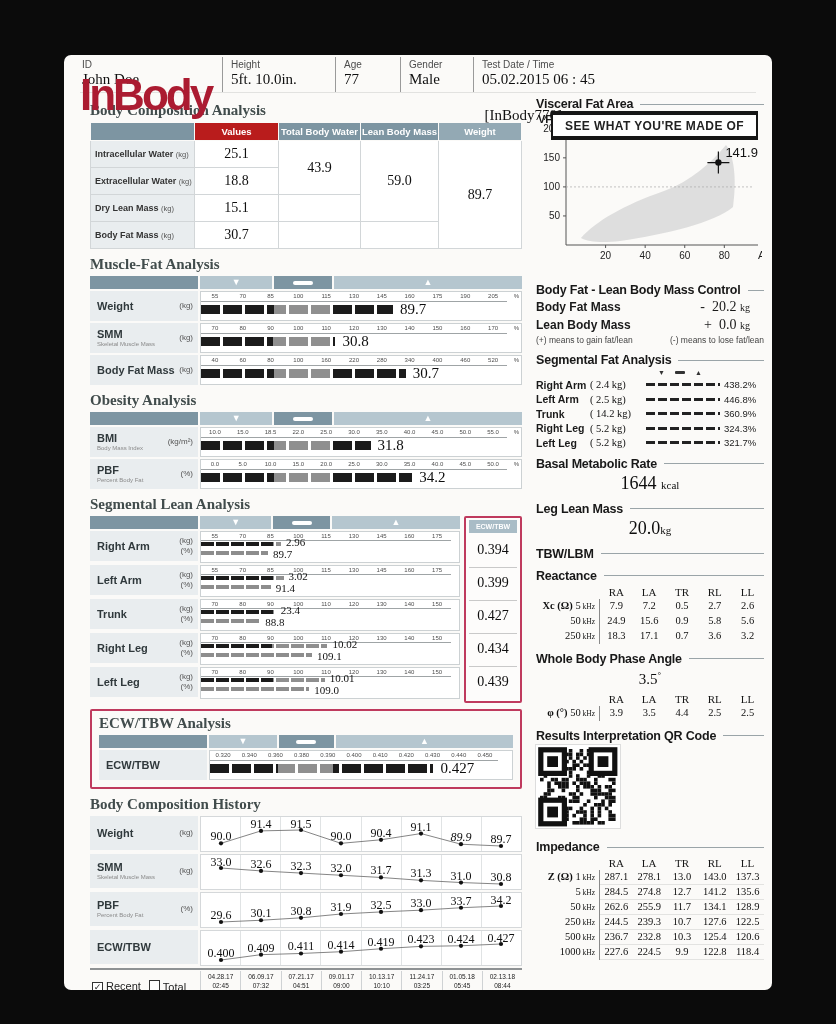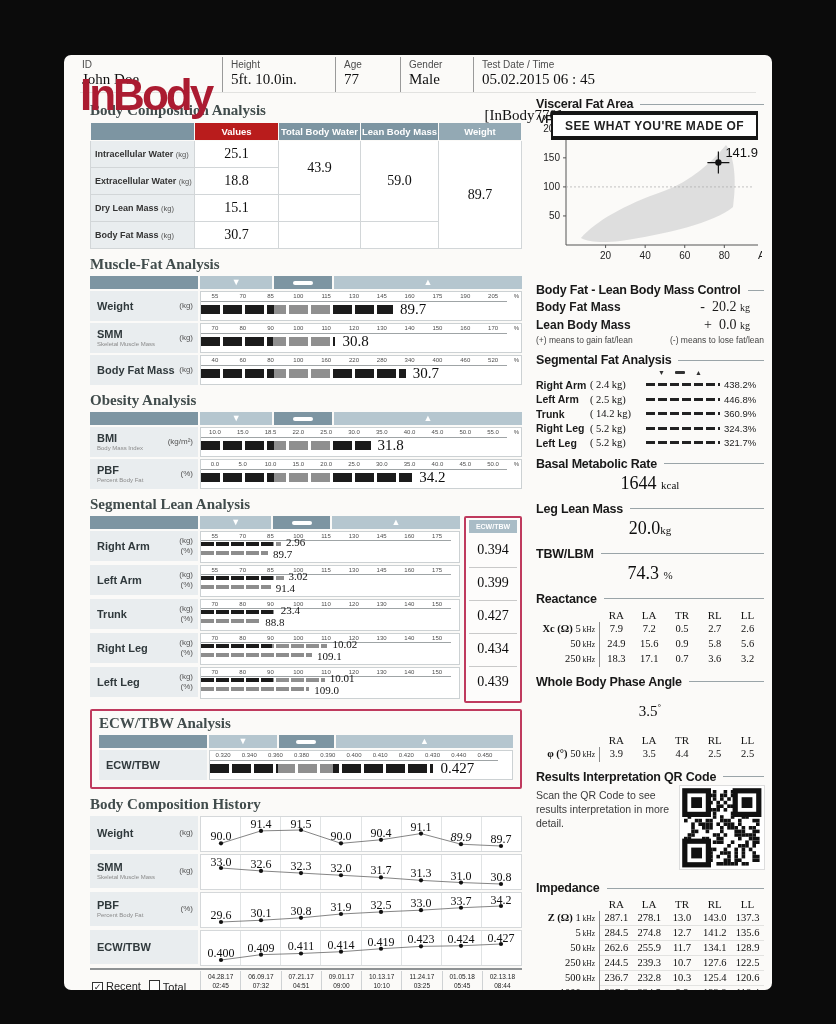--- a/index.html
+++ b/index.html
@@ -843,21 +843,20 @@
           </div>
         </div>
 
       <div class="rtitle">Basal Metabolic Rate</div>
       <div class="ctrval"><span>1644</span> <span class="u">kcal</span></div>
 
       <div class="rtitle">Leg Lean Mass</div>
       <div class="ctrval"><span>20.0</span><span class="u">kg</span></div>
 
       <div class="rtitle">TBW/LBM</div>
-      <div class="ctrval"><span>74.3</span> <span class="u">%</span></div>
 
       <div class="rtitle">Reactance</div>
       <div id="reactance-table">
           <div class="mtable">
             <div class="mh"></div>
             <div class="mh">RA</div>
             <div class="mh">LA</div>
             <div class="mh">TR</div>
             <div class="mh">RL</div>
             <div class="mh">LL</div>
@@ -876,41 +875,40 @@
             <div class="mrh">250<span class="khz"> kHz</span></div>
             <div class="mv">18.3</div>
             <div class="mv">17.1</div>
             <div class="mv">0.7</div>
             <div class="mv">3.6</div>
             <div class="mv">3.2</div>
           </div>
         </div>
 
       <div class="rtitle">Whole Body Phase Angle</div>
-      <div class="ctrval" style="font-size:15px;margin:13px"><span>3.5</span><sup style="font-size:9px">°</sup></div>
+      <div class="ctrval" style="font-size:15px;margin:4px"><span>3.5</span><sup style="font-size:9px">°</sup></div>
       <div id="phase-table">
           <div class="mtable">
             <div class="mh"></div>
             <div class="mh">RA</div>
             <div class="mh">LA</div>
             <div class="mh">TR</div>
             <div class="mh">RL</div>
             <div class="mh">LL</div>
             <div class="mrh"><span class="pre">φ (°)</span> 50<span class="khz"> kHz</span></div>
             <div class="mv">3.9</div>
             <div class="mv">3.5</div>
             <div class="mv">4.4</div>
             <div class="mv">2.5</div>
             <div class="mv">2.5</div>
           </div>
         </div>
 
       <div class="rtitle">Results Interpretation QR Code</div>
       <div class="qrwrap">
-        <div class="qrtext">Scan the QR Code to see results interpretation in more detail.</div>
         <div id="qr-code"><svg width="83.60000000000001" height="83.60000000000001" style="background:#fff;outline:1px solid #ddd">
               <rect x="32.8" y="4" width="3.6" height="3.6" fill="#111"></rect>
               <rect x="43.6" y="4" width="3.6" height="3.6" fill="#111"></rect>
               <rect x="50.800000000000004" y="4" width="3.6" height="3.6" fill="#111"></rect>
               <rect x="29.2" y="7.6" width="3.6" height="3.6" fill="#111"></rect>
               <rect x="32.8" y="7.6" width="3.6" height="3.6" fill="#111"></rect>
               <rect x="40" y="7.6" width="3.6" height="3.6" fill="#111"></rect>
               <rect x="43.6" y="7.6" width="3.6" height="3.6" fill="#111"></rect>
               <rect x="50.800000000000004" y="7.6" width="3.6" height="3.6" fill="#111"></rect>
               <rect x="32.8" y="11.2" width="3.6" height="3.6" fill="#111"></rect>

